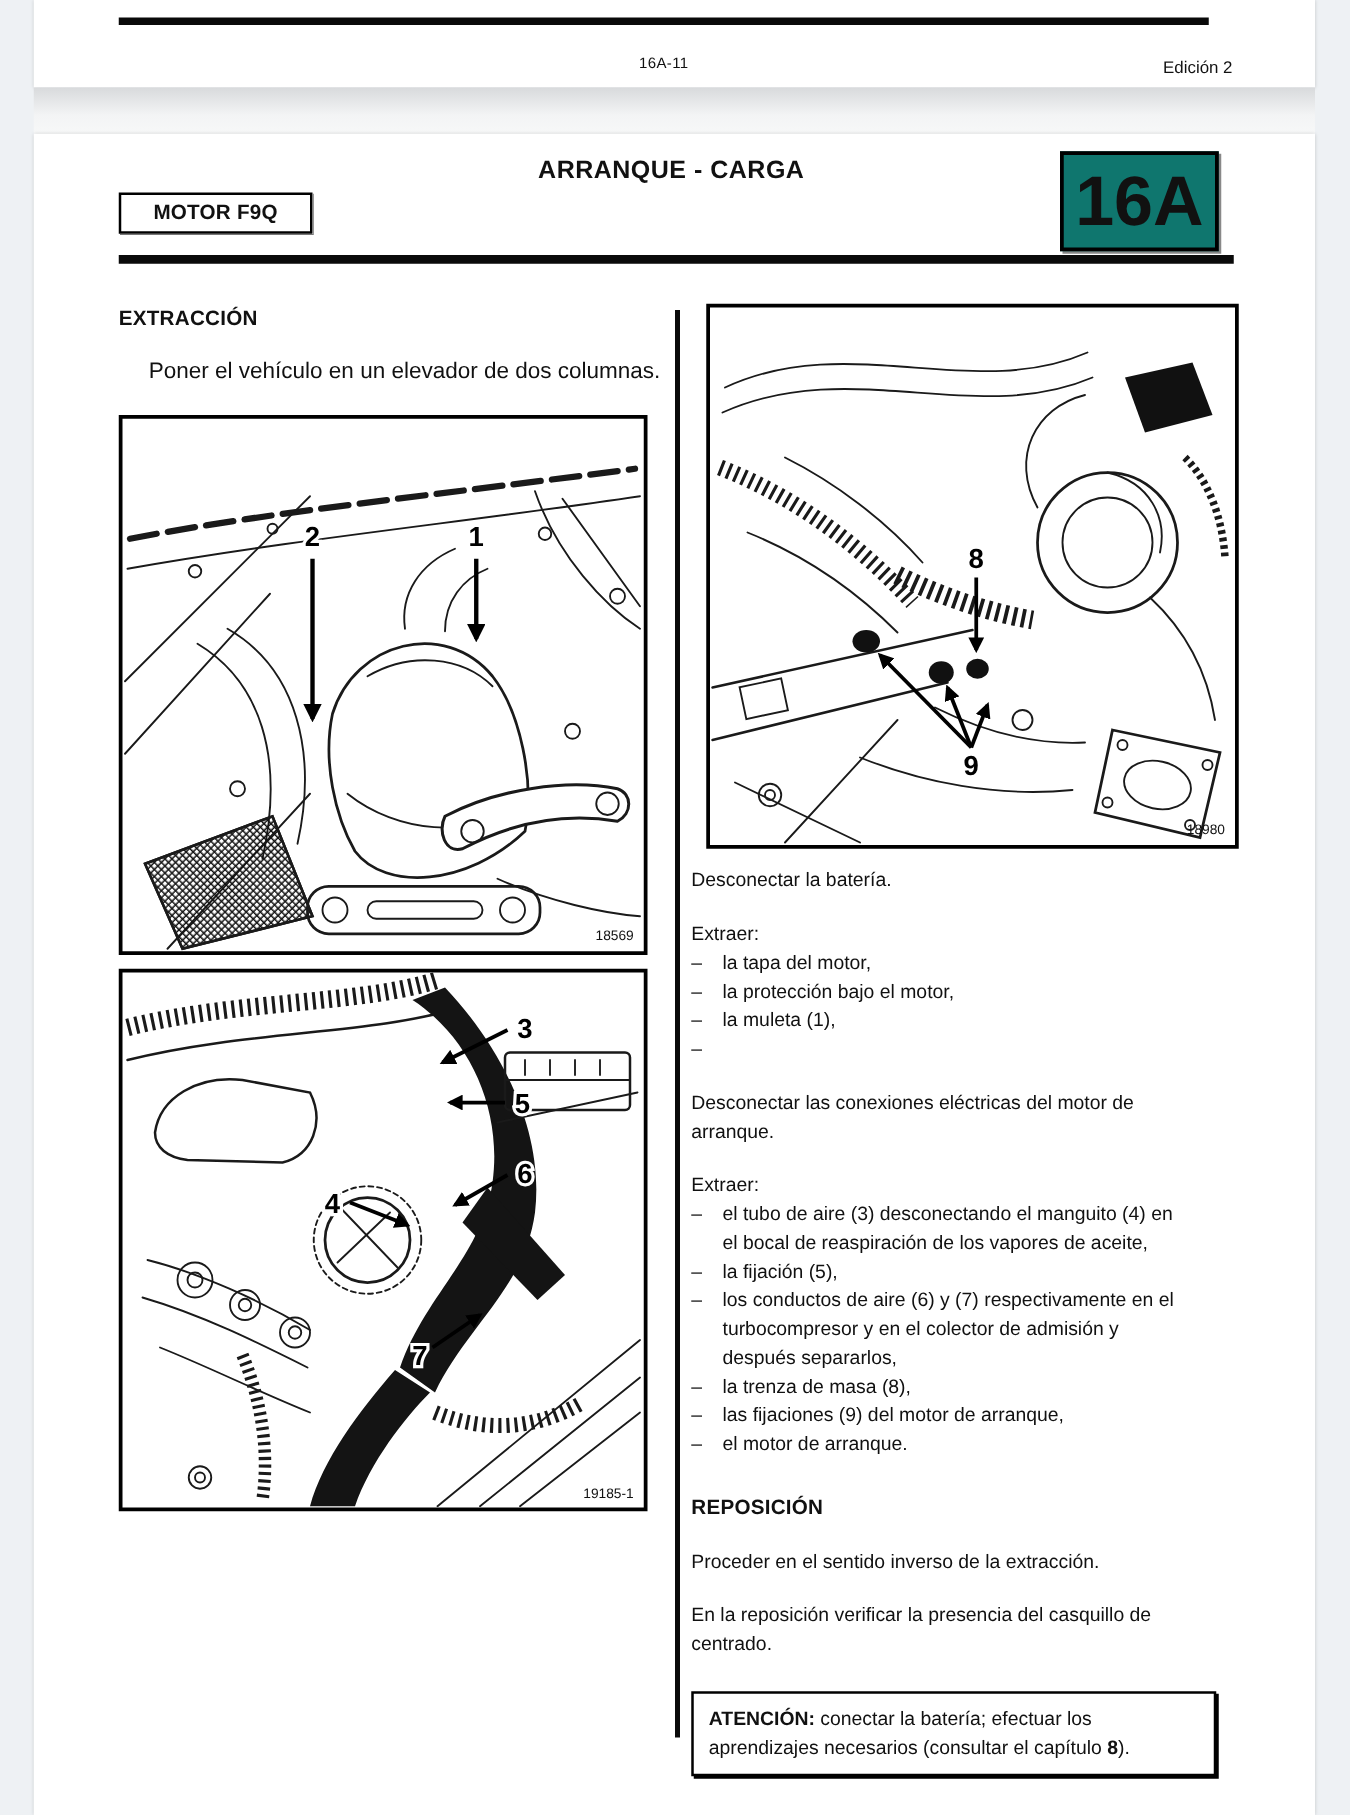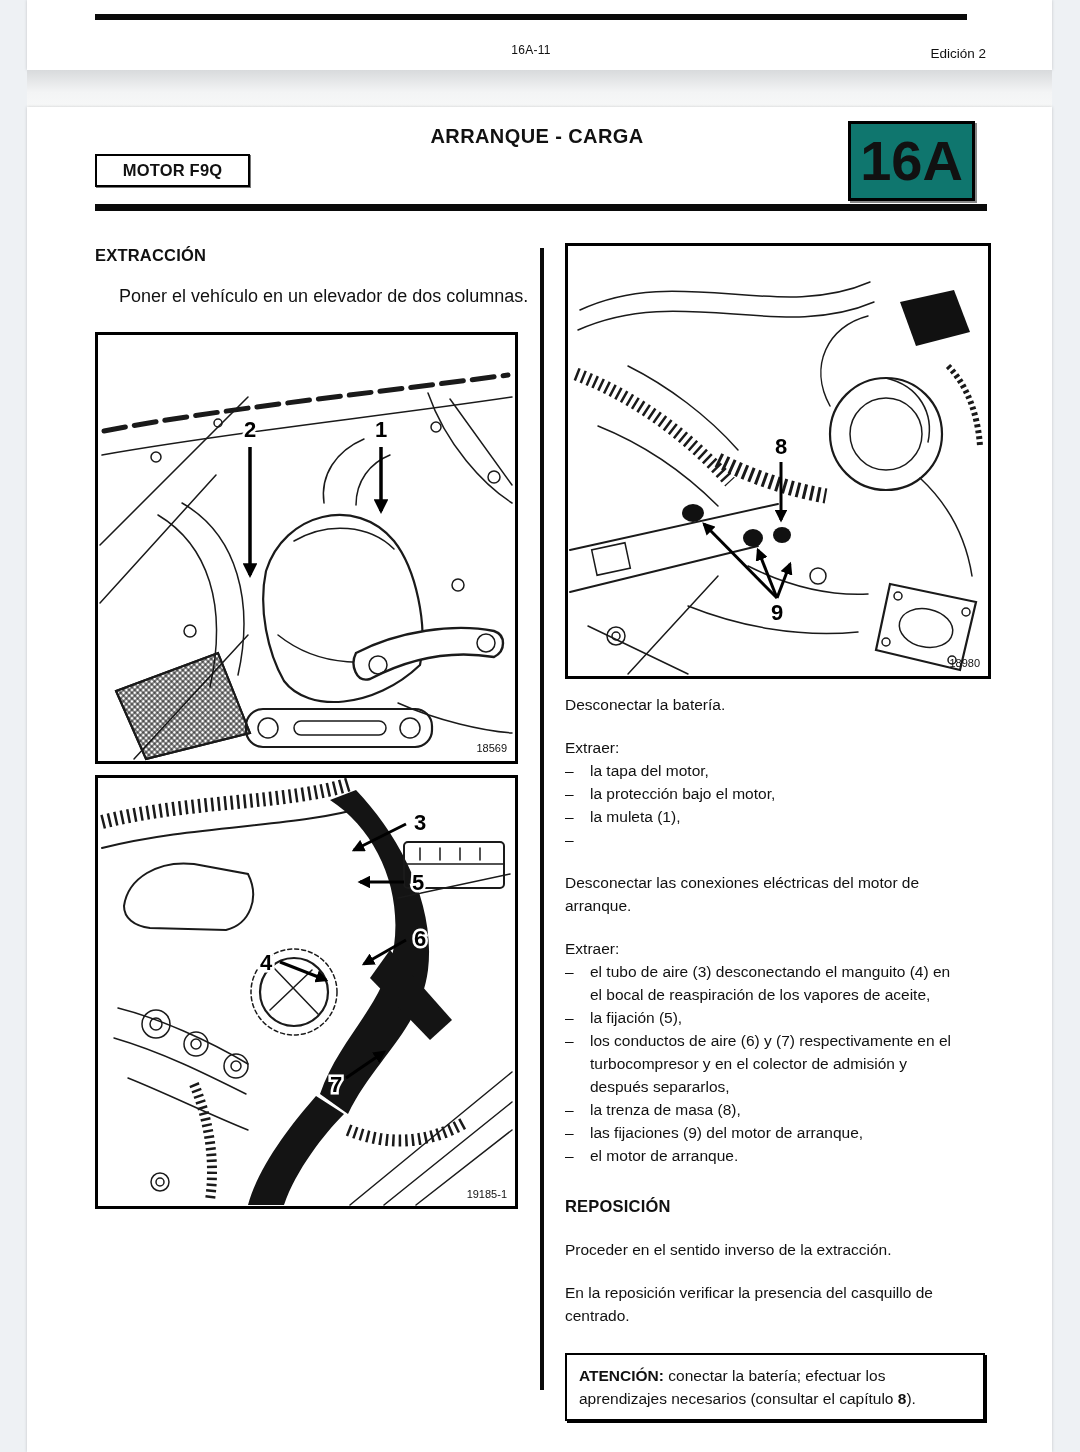--- a/index.html
+++ b/index.html
@@ -42,21 +42,21 @@
   .figure{position:absolute;border:3px solid #000;background:#fff;}
   .fig1{left:68px;top:225px;width:417px;height:426px;}
   .fig2{left:68px;top:668px;width:417px;height:428px;}
   .fig3{left:538px;top:136px;width:420px;height:430px;}
   .figure svg{display:block;width:100%;height:100%;}
   svg text{font-family:"Liberation Sans",sans-serif;}
   .co{font-size:22px;font-weight:bold;fill:#000;text-anchor:middle;
       paint-order:stroke;stroke:#fff;stroke-width:5px;}
   .fid{font-size:11px;fill:#111;text-anchor:end;font-weight:normal;}
 
-  .right-col{position:absolute;left:538px;top:586px;width:422px;font-size:15.5px;line-height:23px;}
+  .right-col{position:absolute;left:526px;top:586px;width:422px;font-size:15.5px;line-height:23px;}
   .right-col p{margin:0;}
   .sp{margin-top:20px !important;}
   .sp-lg{margin-top:28px !important;}
   .list{margin:0;}
   .li{display:flex;}
   .dash{flex:0 0 25px;}
   .li-text{flex:1;max-width:374px;}
   .repos-heading{font-weight:bold;font-size:16.5px;letter-spacing:.2px;}
   .warning-box{margin-top:26px;border:2px solid #000;box-shadow:2px 2px 0 #000;
     padding:9px 12px;width:392px;}

